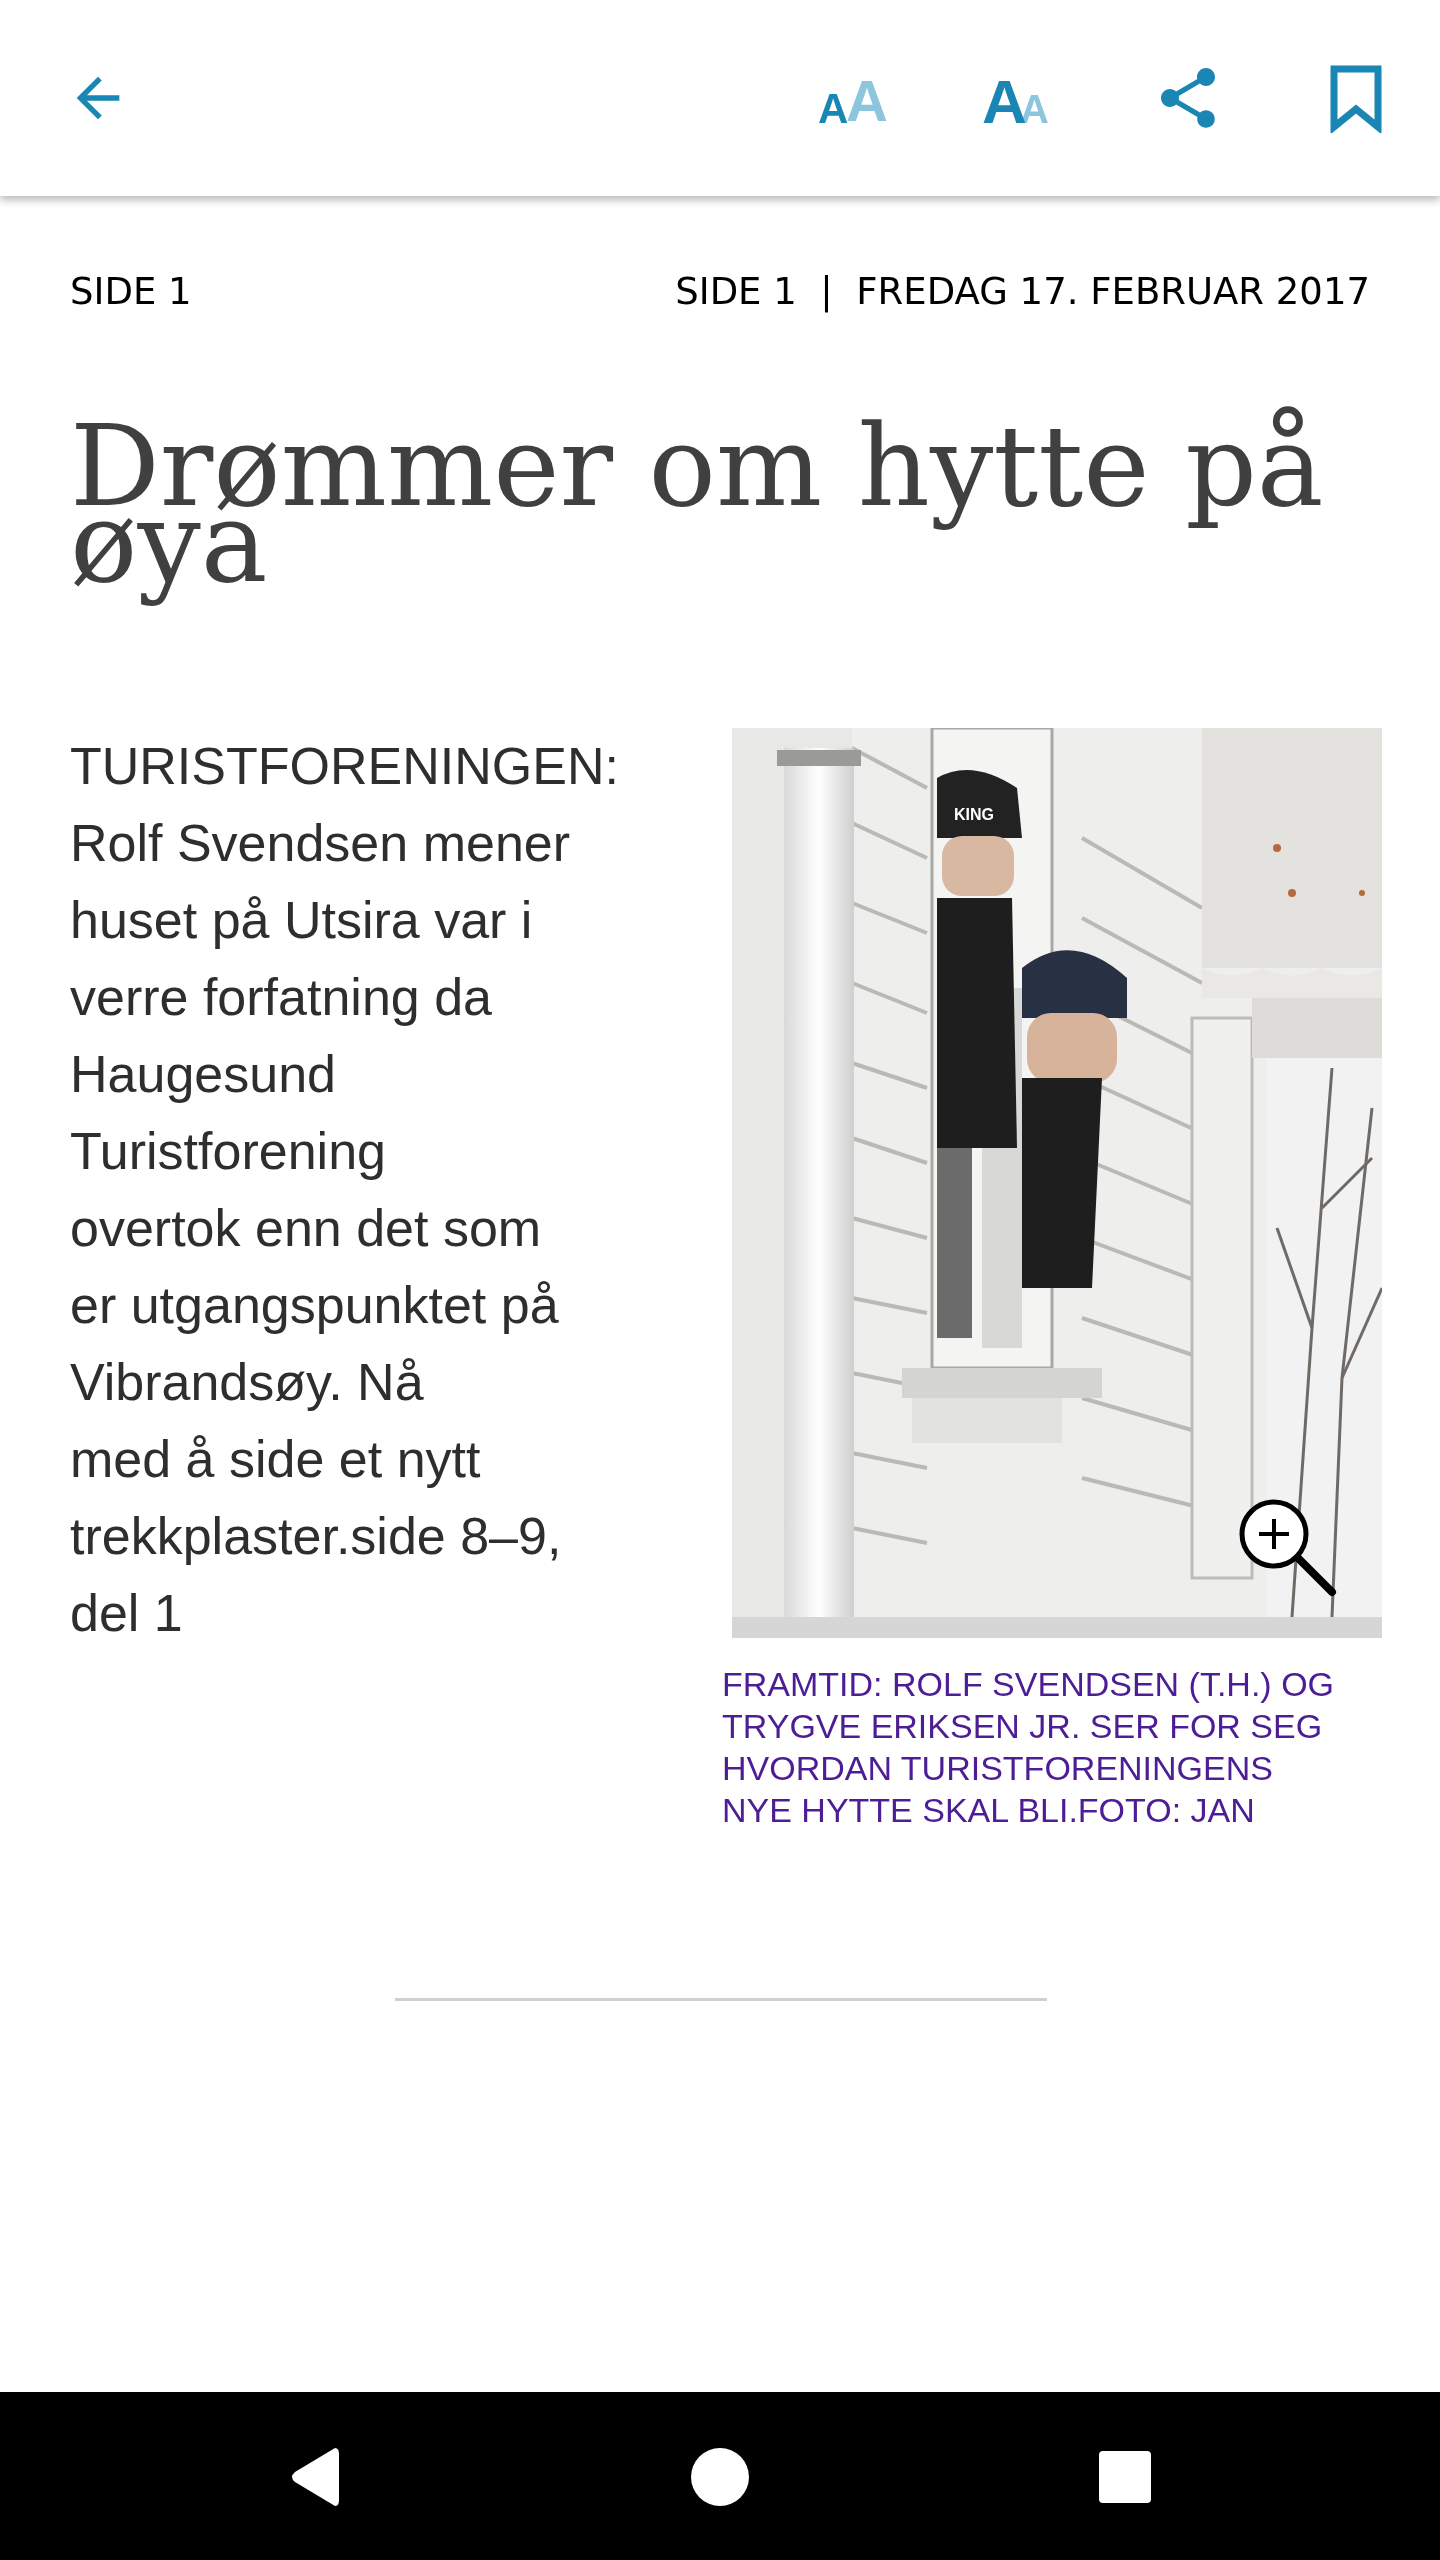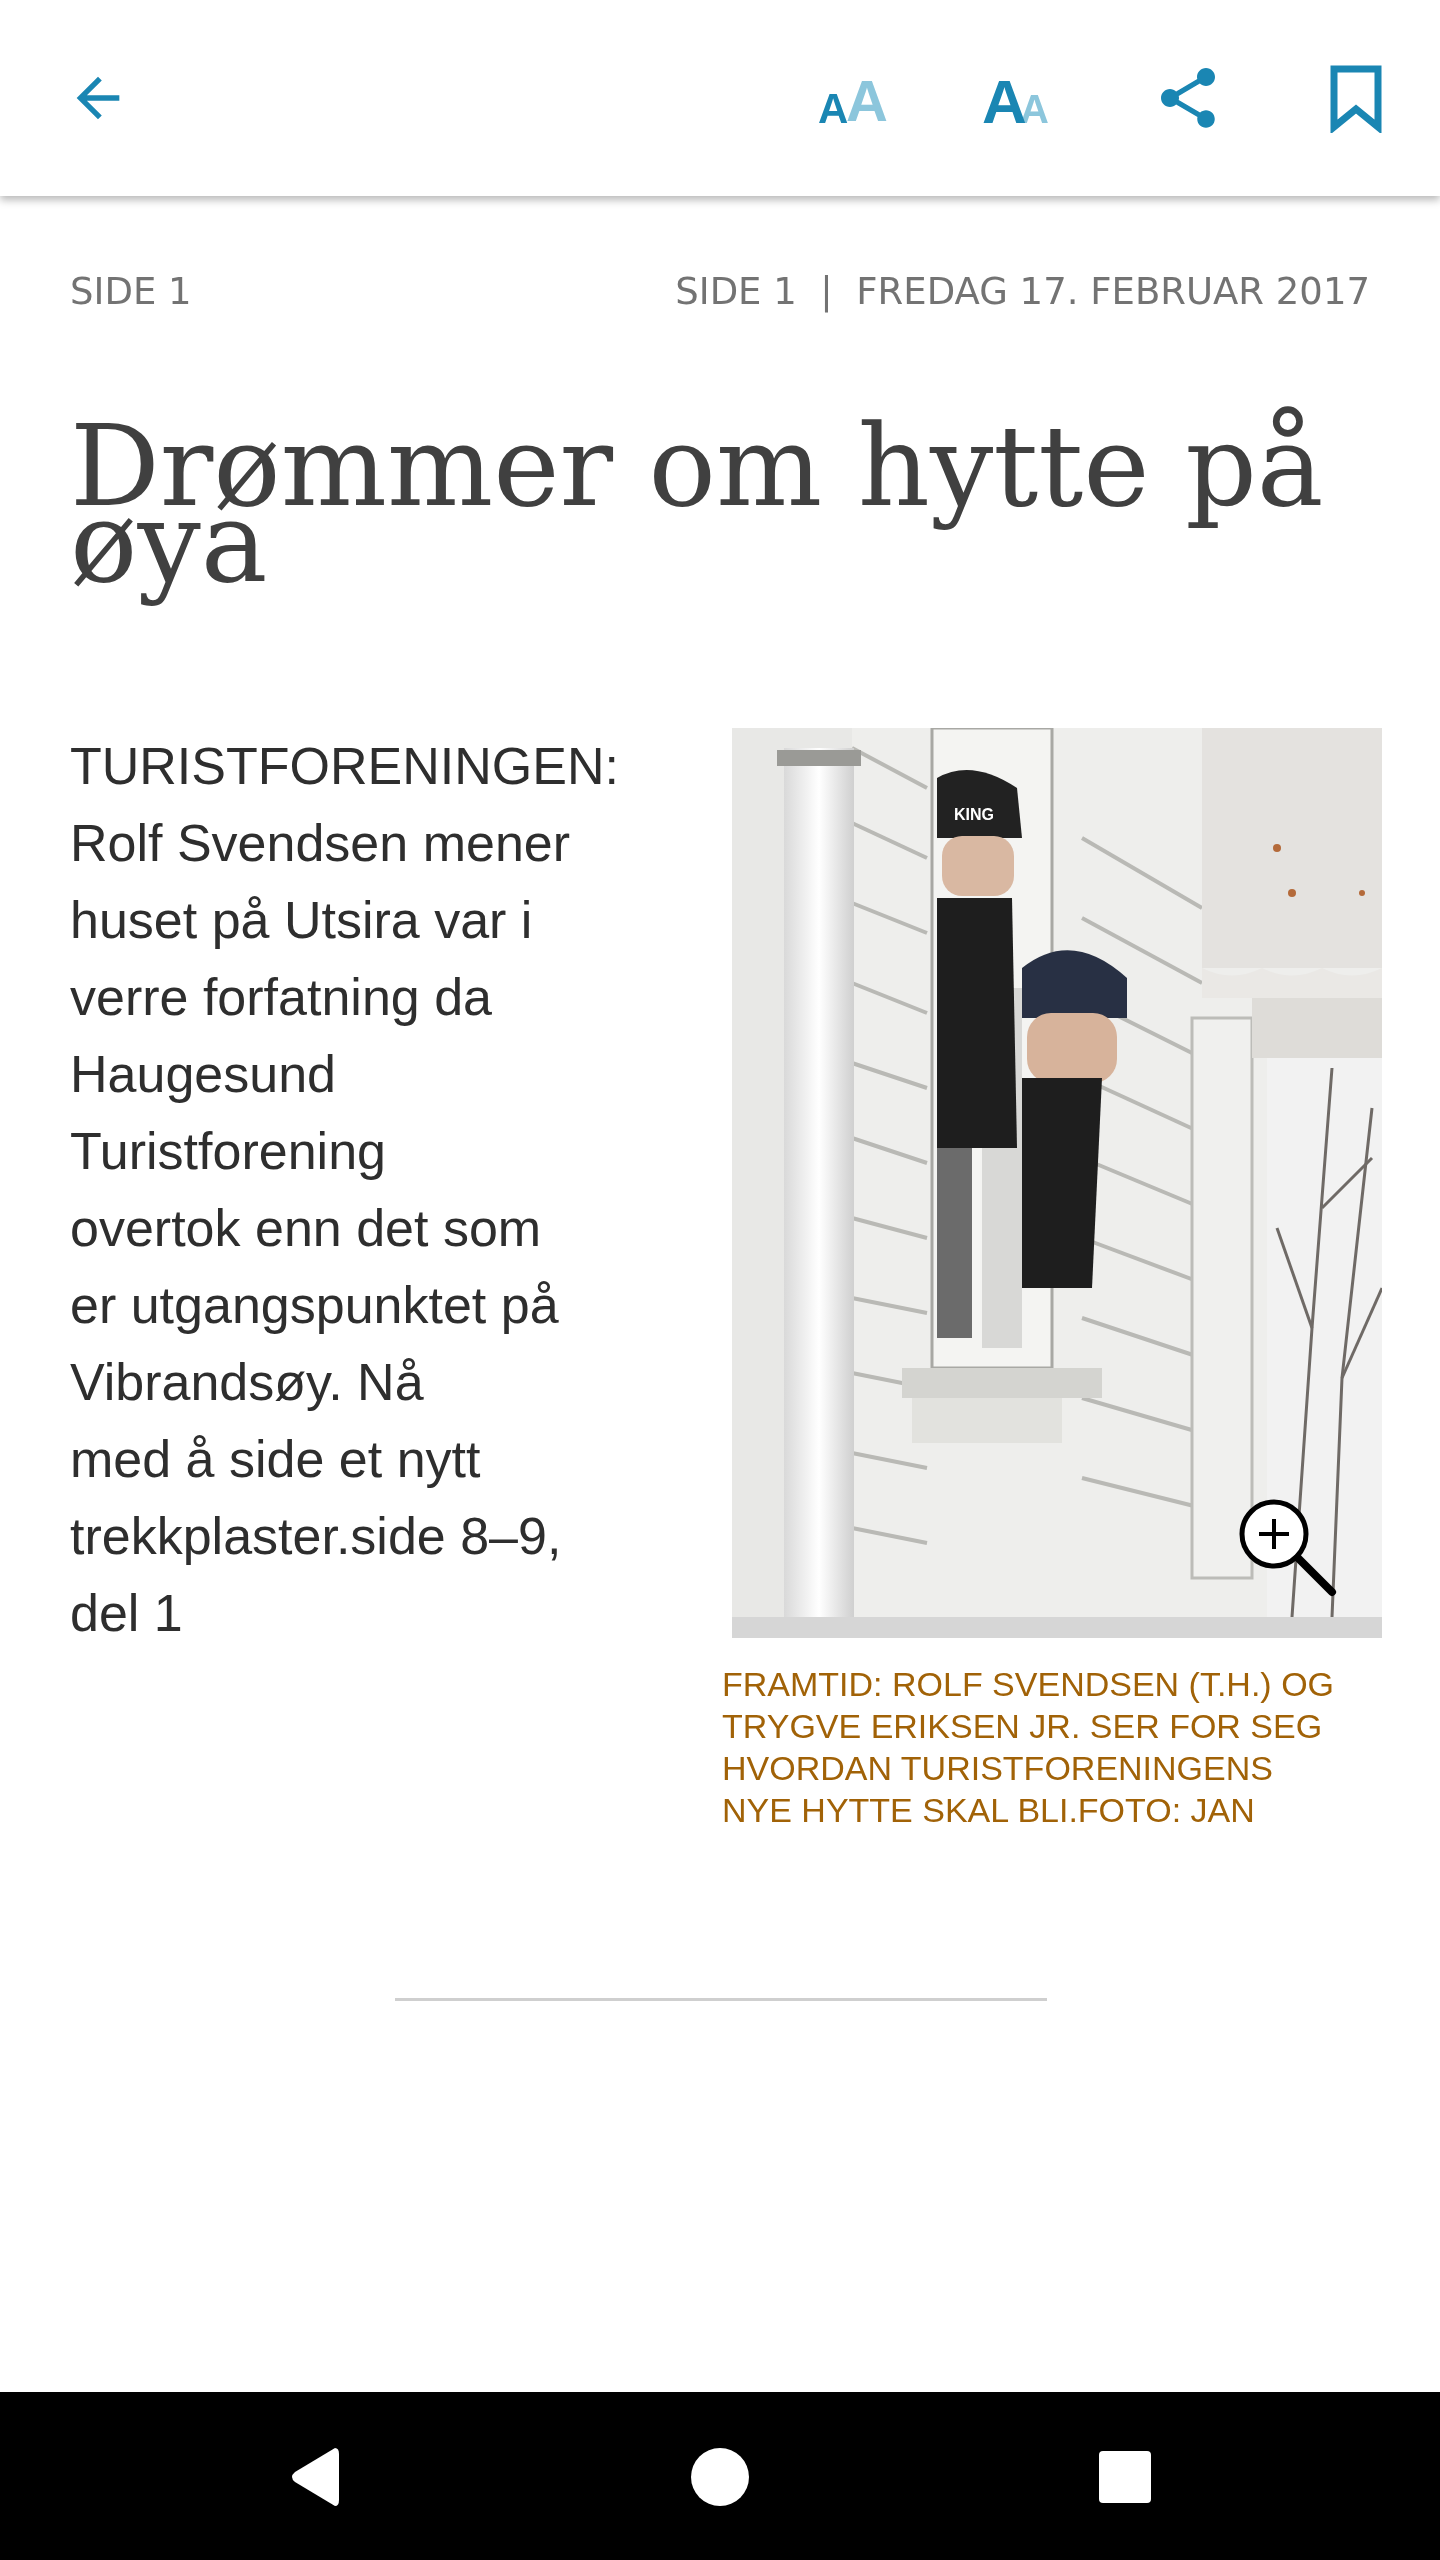--- a/index.html
+++ b/index.html
@@ -1,29 +1,29 @@
 <!DOCTYPE html>
 <html><head>
 <meta charset="utf-8">
 <style>
   html, body { margin:0; padding:0; }
   body { width:1440px; height:2560px; position:relative; background:#ffffff; overflow:hidden; font-family:"Liberation Sans", sans-serif; }
   .header { position:absolute; left:0; top:0; width:1440px; height:196px; background:#fff; box-shadow:0 4px 8px rgba(0,0,0,0.28); z-index:2; }
   .hicon { position:absolute; top:58px; width:80px; height:80px; display:flex; align-items:center; justify-content:center; cursor:pointer; }
-  .dateline { position:absolute; top:270px; left:70px; right:70px; height:56px; color:#737373; font-family:"DejaVu Sans", sans-serif; font-size:37px; letter-spacing:0px; }
+  .dateline { position:absolute; top:270px; left:70px; right:70px; height:56px; color:#000000; font-family:"DejaVu Sans", sans-serif; font-size:37px; letter-spacing:0px; }
   .dateline .left { position:absolute; left:0; top:0; }
   .dateline .right { position:absolute; right:0; top:0; white-space:pre; }
   .title { position:absolute; left:70px; top:428px; width:1300px; font-family:"DejaVu Serif", serif; font-size:112px; line-height:76px; color:#404040; margin:0; font-weight:normal; letter-spacing:0px; }
   .title span { display:block; height:76px; }
   .body-text { position:absolute; left:70px; top:728px; width:640px; font-family:Liberation Sans, sans-serif; font-size:52px; line-height:77px; color:#2e2e2e; }
   .body-text span { display:block; white-space:nowrap; }
   .figure { position:absolute; left:722px; top:728px; width:650px; height:910px; background:#d6d6d6;margin-left:10px; }
   .photo { position:absolute; left:0; top:0; width:650px; height:889px; overflow:hidden; background:#e9e9e7; cursor:pointer; }
   .zoom-badge { position:absolute; left:500px; top:764px; width:110px; height:110px; cursor:pointer; }
-  .caption { position:absolute; left:722px; top:1663px; width:660px; font-family:"Liberation Sans", sans-serif; font-size:34px; line-height:42px; color:#a16207; }
+  .caption { position:absolute; left:722px; top:1663px; width:660px; font-family:"Liberation Sans", sans-serif; font-size:34px; line-height:42px; color:#4c1d95; }
   .caption span { display:block; white-space:nowrap; }
   .divider { position:absolute; left:395px; top:1998px; width:652px; height:3px; background:#cfcfcf; }
   .navbar { position:absolute; left:0; top:2392px; width:1440px; height:168px; background:#000; }
   .nbtn { position:absolute; top:40px; width:90px; height:90px; display:flex; align-items:center; justify-content:center; cursor:pointer; }
 </style>
 </head>
 <body>
 
 <div class="header">
   <div class="hicon" style="left:58px;" aria-label="Back">

